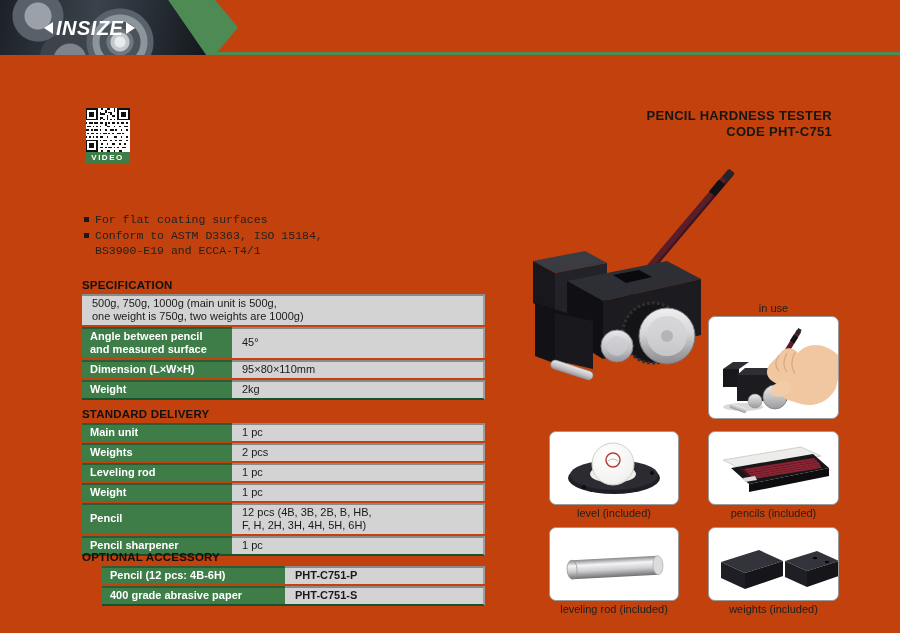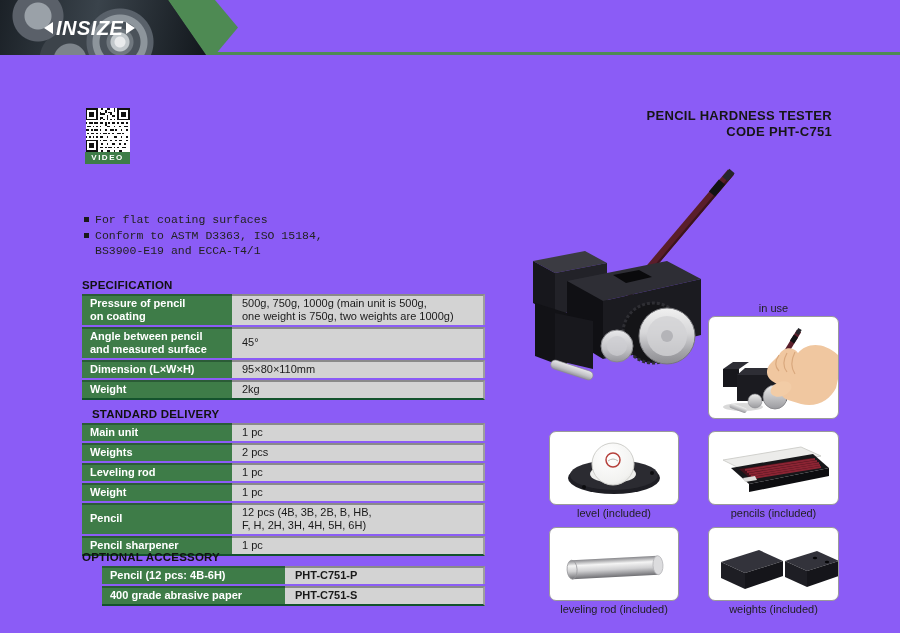--- a/index.html
+++ b/index.html
@@ -1,19 +1,19 @@
 <!DOCTYPE html>
 <html><head>
 <meta charset="utf-8">
 <style>
   * { margin:0; padding:0; box-sizing:border-box; }
   html,body { background:#fff; }
   body { font-family:"Liberation Sans", sans-serif; }
   #page {
-    position:relative; width:900px; height:633px; background:#8b5cf6;
+    position:relative; width:900px; height:633px; background:#c2410c;
     overflow:hidden; color:#1f1f1f;
   }
 
   
   .hdr-green-block {
     position:absolute; left:160px; top:0; width:82px; height:55px;
     background:#4E8A53;
     clip-path:polygon(8px 0, 55px 0, 78px 27.5px, 55px 55px, 8px 55px);
     z-index:1;
   }
@@ -120,41 +120,39 @@
     <div class="feat">
       <span class="sq"></span>
       <span class="ftext">Conform to ASTM D3363, ISO 15184,
 BS3900-E19 and ECCA-T4/1</span>
     </div>
   </div>
 
   <div class="sec-heading" style="top:279px;">SPECIFICATION</div>
   <div class="tbl tbl-spec" style="top:294px;">
     <div class="trow">
-      <div class="tlabel">Pressure of pencil
-on coating</div>
       <div class="tvalue">500g, 750g, 1000g (main unit is 500g,
 one weight is 750g, two weights are 1000g)</div>
     </div>
     <div class="trow">
       <div class="tlabel">Angle between pencil
 and measured surface</div>
       <div class="tvalue">45°</div>
     </div>
     <div class="trow">
       <div class="tlabel">Dimension (L×W×H)</div>
       <div class="tvalue">95×80×110mm</div>
     </div>
     <div class="trow">
       <div class="tlabel">Weight</div>
       <div class="tvalue">2kg</div>
     </div>
   </div>
 
-  <div class="sec-heading" style="top:408px;margin-left:10px;">STANDARD DELIVERY</div>
+  <div class="sec-heading" style="top:408px;">STANDARD DELIVERY</div>
   <div class="tbl tbl-sd" style="top:423px;">
     <div class="trow">
       <div class="tlabel">Main unit</div>
       <div class="tvalue">1 pc</div>
     </div>
     <div class="trow">
       <div class="tlabel">Weights</div>
       <div class="tvalue">2 pcs</div>
     </div>
     <div class="trow">

